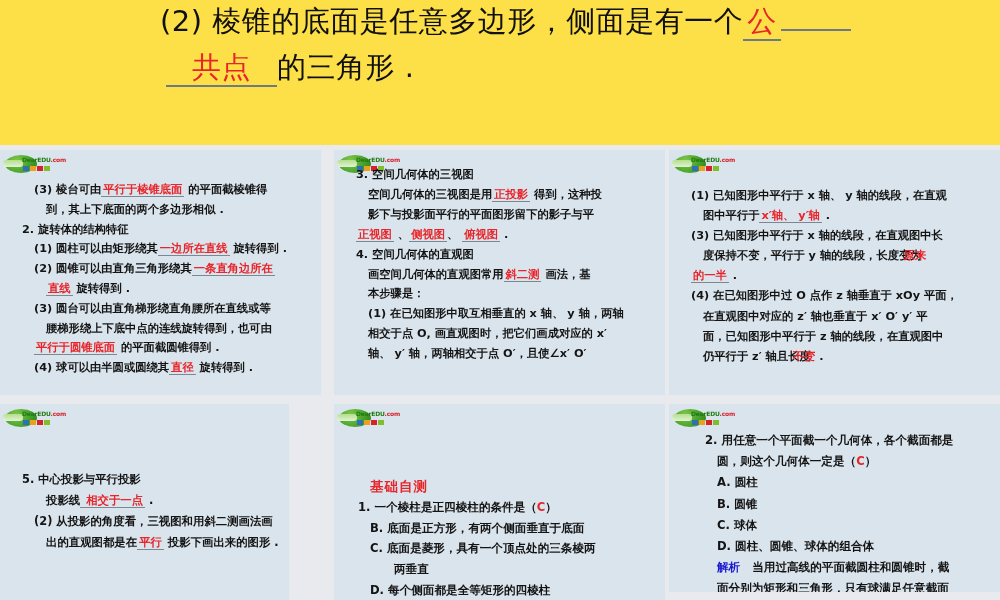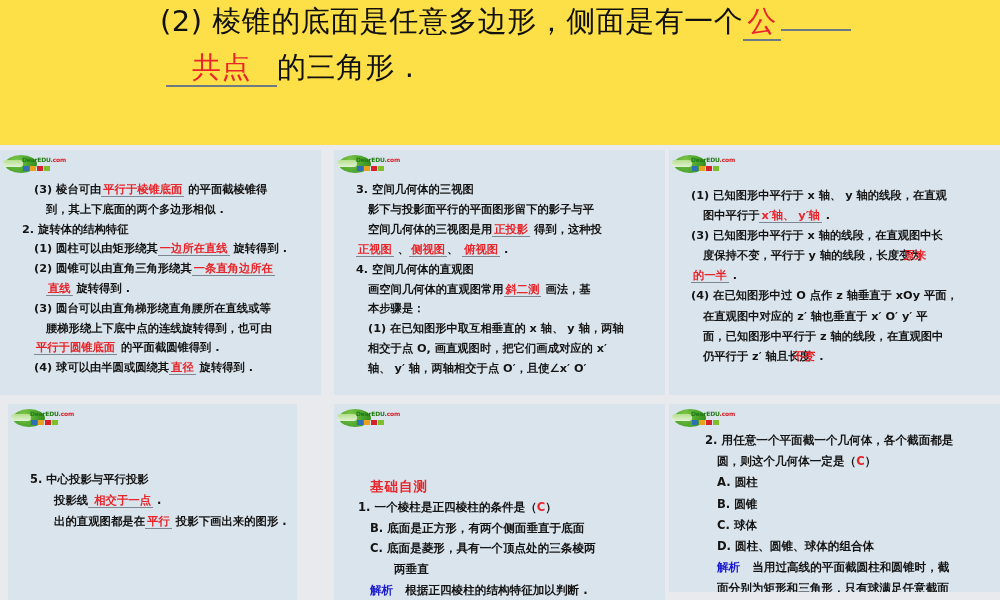--- a/index.html
+++ b/index.html
@@ -50,21 +50,21 @@
     background: #dae4ec;
     box-sizing: border-box;
     overflow: hidden;
     padding-left: 28px;
   }
   
   #panel-1 { left: 0px;   top: 150px; width: 321px; height: 245px; }
   #panel-2 { left: 334px; top: 150px; width: 331px; height: 245px; }
   #panel-3 { left: 669px; top: 150px; width: 331px; height: 245px; }
   
-  #panel-4 { left: 8px;   top: 404px; width: 289px; height: 196px; }
+  #panel-4 { left: 0px;   top: 404px; width: 289px; height: 196px; }
   #panel-5 { left: 334px; top: 404px; width: 331px; height: 196px; }
   #panel-6 { left: 669px; top: 404px; width: 331px; height: 188px; }
 
   
   .logo {
     position: absolute;
     left: 3px; top: 5px;
     width: 62px; height: 20px;
   }
   .logo .oval {
@@ -129,21 +129,21 @@
   .blue { color: #1a1ad0; font-weight: bold; }
   .overlap-red {
     color: #e8252a;
     position: relative;
     margin-left: -18px;
     z-index: 2;
   }
 
   
   #p1-text { left: 22px; top: 30px; width: 300px; font-size: 11.3px; line-height: 19.8px; }
-  #p2-text { left: 22px; top: 30px; width: 312px; font-size: 11.3px; line-height: 19.9px; }
+  #p2-text { left: 22px; top: 15px; width: 312px; font-size: 11.3px; line-height: 19.9px; }
   #p3-text { left: 22px; top: 36px; width: 312px; font-size: 11.3px; line-height: 20.1px; }
   #p4-text { left: 22px; top: 65px; width: 300px; font-size: 11.4px; line-height: 21px; }
   #p5-text { left: 24px; top: 44px; width: 312px; font-size: 11.6px; line-height: 20.8px; margin-top: 28px; }
   #p6-text { left: 24px; top: 26px; width: 312px; font-size: 11.6px; line-height: 21.2px; }
 
   .section-title {
     color: #e8252a;
     font-weight: bold;
     font-size: 13.5px;
     letter-spacing: 1px;
@@ -192,22 +192,22 @@
     <div class="brand"><span>DearEDU</span><span class="dot">.com</span></div>
     <div class="chips">
         <i></i>
         <i></i>
         <i></i>
         <i></i>
       </div>
   </div>
   <div class="body-text" id="p2-text">
       <div class="line ind0"><span>3. 空间几何体的三视图</span></div>
+      <div class="line ind1"><span>空间几何体的三视图是用</span><span class="ru">正投影</span><span> 得到，这种投</span></div>
       <div class="line ind1"><span>影下与投影面平行的平面图形留下的影子与平</span></div>
-      <div class="line ind1"><span>空间几何体的三视图是用</span><span class="ru">正投影</span><span> 得到，这种投</span></div>
       <div class="line ind0"><span class="ru">正视图</span><span> 、</span><span class="ru">侧视图</span><span>、 </span><span class="ru">俯视图</span><span>  .</span></div>
       <div class="line ind0"><span>4. 空间几何体的直观图</span></div>
       <div class="line ind1"><span>画空间几何体的直观图常用</span><span class="ru">斜二测</span><span> 画法，基</span></div>
       <div class="line ind1"><span>本步骤是：</span></div>
       <div class="line ind1"><span>(1) 在已知图形中取互相垂直的 x 轴、 y 轴，两轴</span></div>
       <div class="line ind1"><span>相交于点 O, 画直观图时，把它们画成对应的 x′</span></div>
       <div class="line ind1"><span>轴、 y′ 轴，两轴相交于点 O′，且使∠x′ O′</span></div>
       <div class="line ind0"></div>
     </div>
 </div>
@@ -245,20 +245,21 @@
     <div class="chips">
         <i></i>
         <i></i>
         <i></i>
         <i></i>
       </div>
   </div>
   <div class="body-text" id="p4-text">
       <div class="line ind0"><span>5. 中心投影与平行投影</span></div>
       <div class="line ind2"><span>投影线</span><span class="ru"> 相交于一点</span><span>  .</span></div>
+      <div class="line ind1"><span>(2) 从投影的角度看，三视图和用斜二测画法画</span></div>
       <div class="line ind2"><span>出的直观图都是在</span><span class="ru">平行</span><span> 投影下画出来的图形 .</span></div>
     </div>
 </div>
 
 <div class="panel" id="panel-5">
   <div class="logo">
     <div class="oval"></div>
     <div class="swoosh"></div>
     <div class="brand"><span>DearEDU</span><span class="dot">.com</span></div>
     <div class="chips">
@@ -270,20 +271,21 @@
   </div>
   <div class="body-text" id="p5-text">
     <div class="line section-title ind1">基础自测</div>
     <div class="line ind0">
       <span>1.</span>
       <span>一个棱柱是正四棱柱的条件是（</span><span class="rb">C</span><span>）</span>
     </div>
     <div class="line ind1">B. 底面是正方形，有两个侧面垂直于底面</div>
     <div class="line ind1">C. 底面是菱形，具有一个顶点处的三条棱两</div>
     <div class="line ind3">两垂直</div>
+    <div class="line ind1">D. 每个侧面都是全等矩形的四棱柱</div>
     <div class="line ind1">
       <span class="blue">解析</span>
       <span style="display:inline-block;width:8px;"></span><span>根据正四棱柱的结构特征加以判断 .</span>
     </div>
   </div>
 </div>
 
 <div class="panel" id="panel-6">
   <div class="logo">
     <div class="oval"></div>

